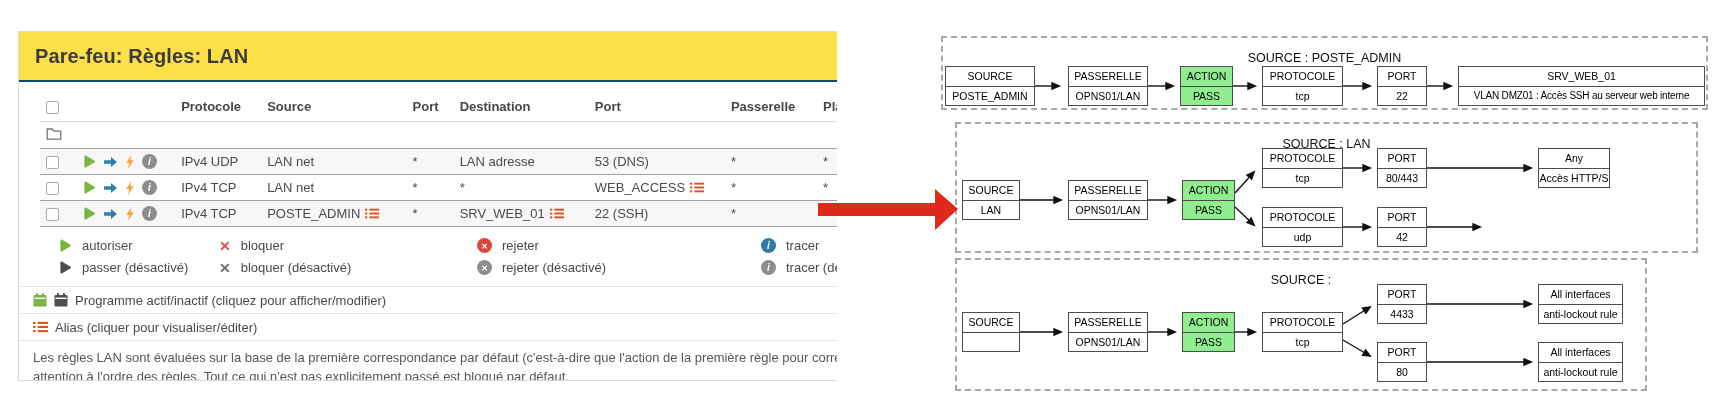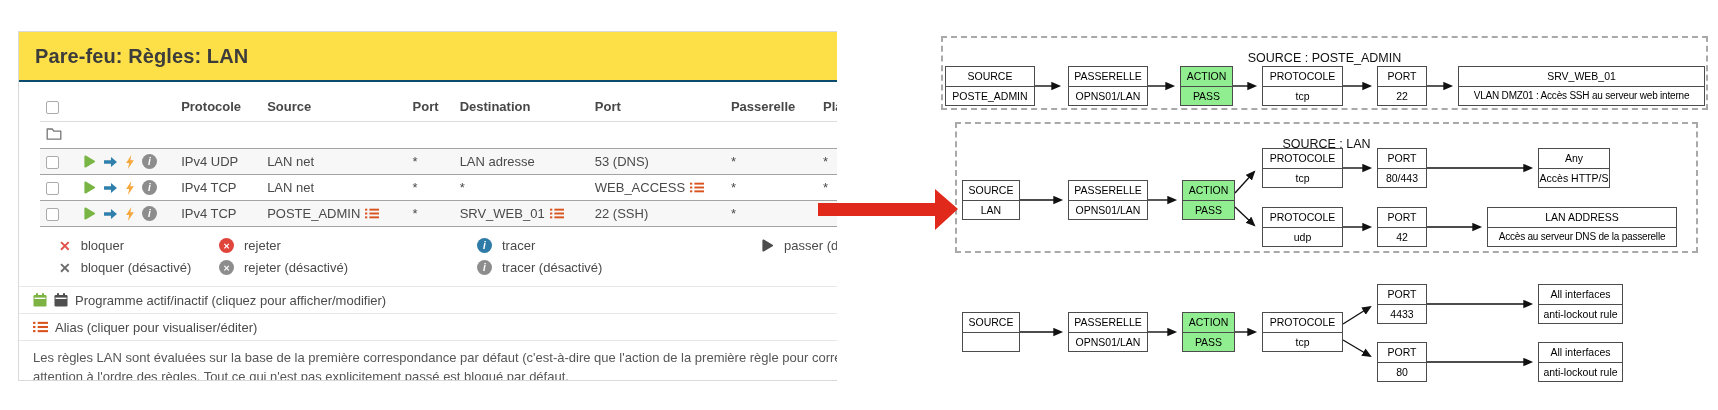--- a/index.html
+++ b/index.html
@@ -214,20 +214,28 @@
             </span></td>
         <td>22 (SSH)</td>
         <td>*</td>
         <td>*</td>
       </tr>
     </tbody>
   </table>
 
   <div class="legend">
     <span class="legend-item">
+      <span class="ico">
+          <svg width="13" height="13" viewBox="0 0 14 14">
+            <path d="M2.5 1.5 L12 7 L2.5 12.5 Z" fill="#79b544" stroke="#79b544" stroke-width="2" stroke-linejoin="round"></path>
+          </svg>
+        </span>
+      <span>autoriser</span>
+    </span>
+    <span class="legend-item">
       <span class="xmark x-red">✕</span>
       <span>bloquer</span>
     </span>
     <span class="legend-item">
       <span class="circle circle-x bg-red"></span>
       <span>rejeter</span>
     </span>
     <span class="legend-item">
       <span class="circle circle-info bg-blue"></span>
       <span>tracer</span>
@@ -297,20 +305,23 @@
 
 <div class="diagram">
 
 
   <div class="group" style="left:96px;top:36px;width:767px;height:74px">
     <div class="g-label">SOURCE : POSTE_ADMIN</div>
   </div>
   <div class="group" style="left:110px;top:122px;width:743px;height:131px">
     <div class="g-label">SOURCE : LAN</div>
   </div>
+  <div class="group" style="left:110px;top:258px;width:692px;height:133px">
+    <div class="g-label">SOURCE :</div>
+  </div>
 
   <svg class="arrows" width="873" height="410" viewBox="0 0 873 410">
     <defs>
       <marker id="ah" markerWidth="8" markerHeight="8" refX="5.5" refY="3" orient="auto">
         <path d="M0,0 L7,3 L0,6 z" fill="#111"></path>
       </marker>
     </defs>
     <g stroke="#111" stroke-width="1.4">
 
       <line x1="190" y1="86" x2="214" y2="86" marker-end="url(#ah)"></line>
@@ -389,24 +400,20 @@
     <div class="nv">Accès HTTP/S</div>
   </div>
   <div class="node" style="left:417px;top:207px;width:81px">
     <div class="nh">PROTOCOLE</div>
     <div class="nv">udp</div>
   </div>
   <div class="node" style="left:532px;top:207px;width:50px">
     <div class="nh">PORT</div>
     <div class="nv">42</div>
   </div>
-  <div class="node" style="left:642px;top:207px;width:190px">
-    <div class="nh">LAN ADDRESS</div>
-    <div class="nv tight">Accès au serveur DNS de la passerelle</div>
-  </div>
 
   <div class="node" style="left:117px;top:312px;width:58px">
     <div class="nh">SOURCE</div>
     <div class="nv"></div>
   </div>
   <div class="node" style="left:223px;top:312px;width:80px">
     <div class="nh">PASSERELLE</div>
     <div class="nv">OPNS01/LAN</div>
   </div>
   <div class="node green" style="left:337px;top:312px;width:53px">

